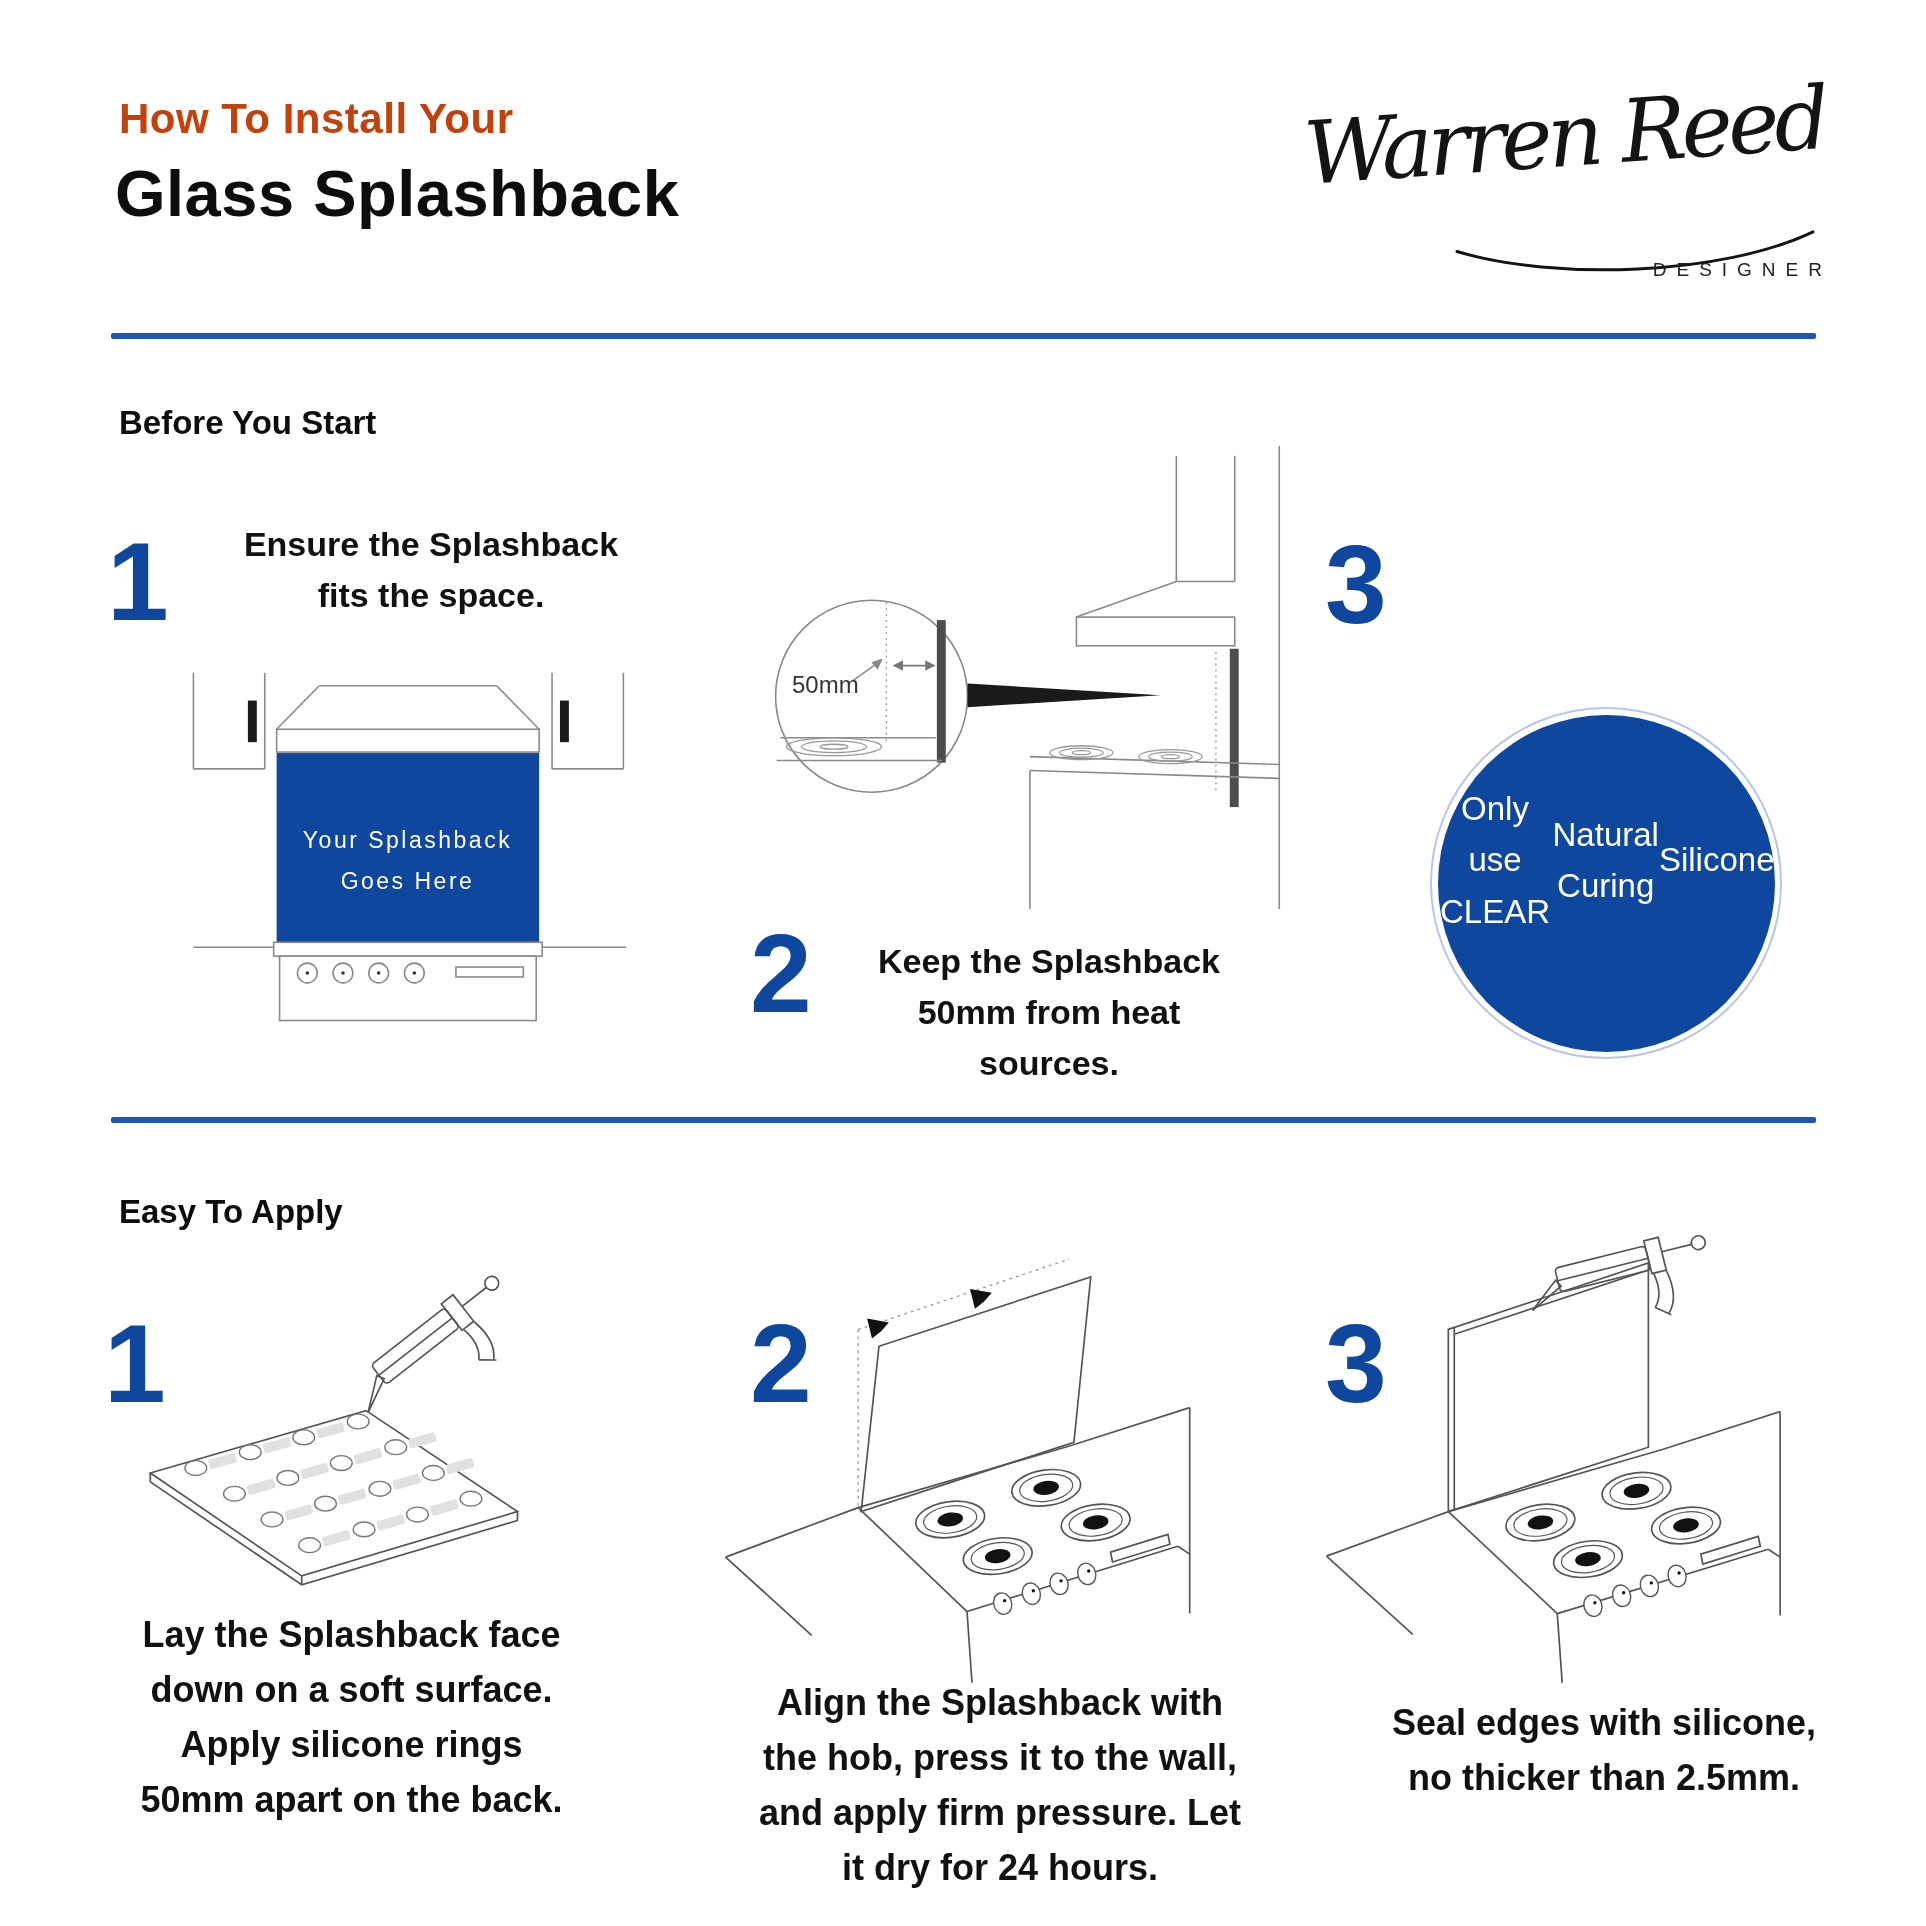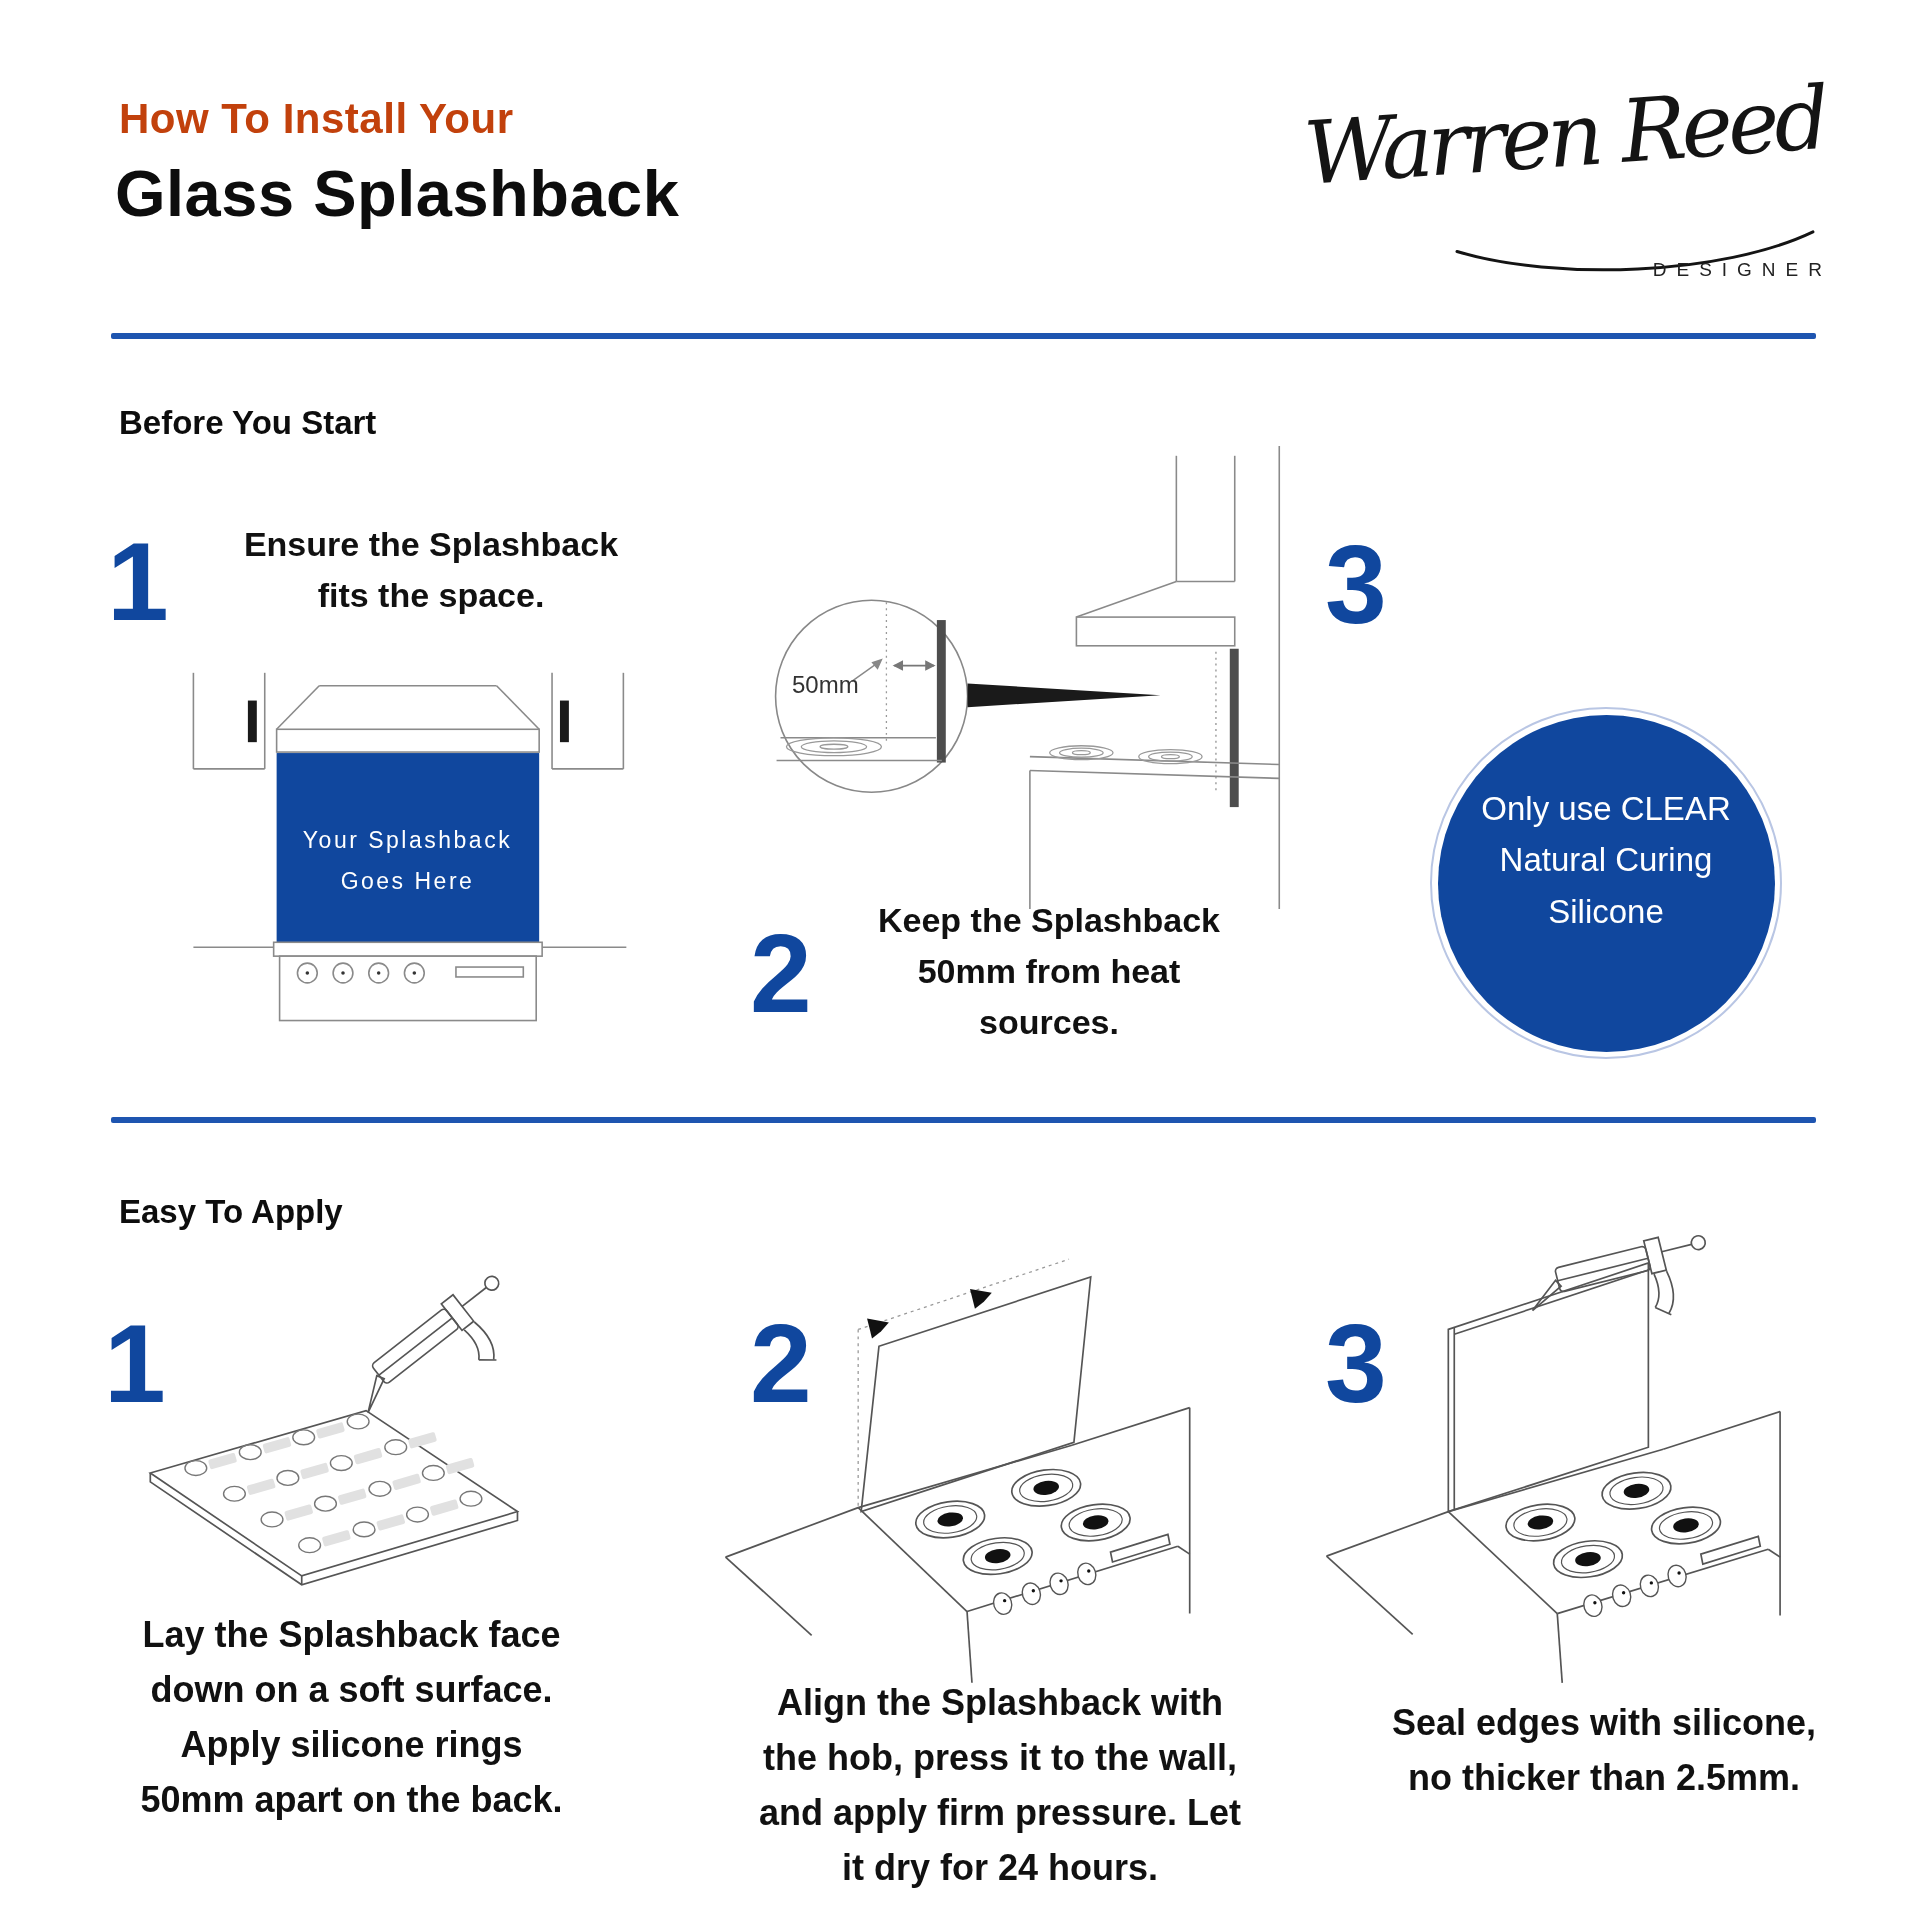--- a/index.html
+++ b/index.html
@@ -15,21 +15,21 @@
   .sect-head{font-size:33px;font-weight:700;color:#0d0d0d;}
   .num{color:#10479e;font-weight:700;font-size:111px;line-height:1;}
   .step-text{font-size:34px;font-weight:700;line-height:1.5;color:#111;}
   .caption{font-size:36px;font-weight:700;line-height:1.53;color:#111;text-align:center;}
   .center{text-align:center;}
   .splash-label{color:#ffffff;font-size:23px;letter-spacing:2.5px;line-height:1.8;font-weight:400;text-align:center;}
   .mm-label{font-size:24px;color:#333;font-weight:400;}
   .note-circle{width:348px;height:348px;border-radius:50%;border:2px solid #b9c6e4;
                display:flex;align-items:center;justify-content:center;}
   .note-inner{width:337px;height:337px;border-radius:50%;background:#10479e;color:#fff;
-              display:flex;flex-direction:column;align-items:center;justify-content:center;
+              display:flex;flex-direction:row;align-items:center;justify-content:center;
               font-size:33px;line-height:1.55;font-weight:400;text-align:center;padding-bottom:46px;box-sizing:border-box;}
   svg{overflow:visible;}
   .ln{stroke:#8a8a8a;stroke-width:1.6;fill:none;}
   .lnd{stroke:#555;stroke-width:1.7;fill:none;}
   .fillw{fill:#ffffff;}
 </style>
 </head>
 <body>
 
 <svg width="0" height="0" style="position:absolute" aria-hidden="true">
@@ -161,21 +161,21 @@
       <g stroke="#888" stroke-width="1.4">
         <line x1="120" y1="248" x2="148" y2="228"></line>
         <polygon points="150,226 141,229 146,235" fill="#888"></polygon>
       </g>
     </g>
     <polygon points="237,250 432,262 237,274" fill="#1a1a1a"></polygon>
   </svg>
   <div class="abs mm-label" style="left:792px;top:671px;">50mm</div>
 
   <div class="abs num" style="left:750px;top:919px;">2</div>
-  <div class="abs step-text center" style="left:851px;top:895px;width:396px;">
+  <div class="abs step-text center" style="left:851px;top:936px;width:396px;">
     <div>Keep the Splashback</div>
     <div>50mm from heat</div>
     <div>sources.</div>
   </div>
 
   <div class="abs num" style="left:1325px;top:530px;">3</div>
 
   <div class="abs note-circle" style="left:1430px;top:707px;">
     <div class="note-inner">
       <div>Only use CLEAR</div>

